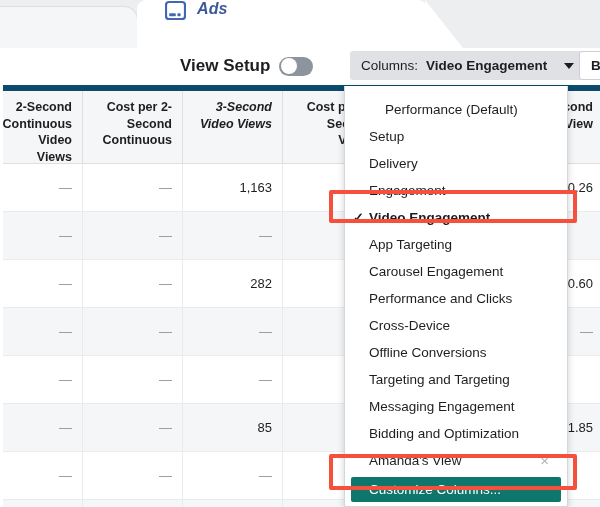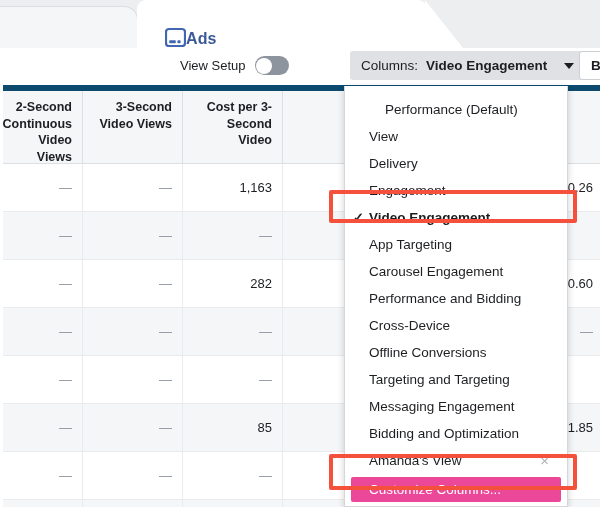--- a/index.html
+++ b/index.html
@@ -53,21 +53,21 @@
     right: -36px; top: 0;
     width: 0; height: 0;
     border-style: solid;
     border-width: 48px 0 0 38px;
     border-color: transparent transparent transparent #ffffff;
   }
   .tab-content {
     position: absolute;
     left: 28px; top: 0;
     height: 48px;
-    display: flex; align-items: flex-end; 
+    display: flex; align-items: flex-start; gap: 11px; font-style: italic;
   }
   .ads-icon {
     width: 21px; height: 21px;
     flex: 0 0 auto;
   }
   .tab-label {
     font-size: 16px;
     font-weight: bold;
     color: #3b5998;
     letter-spacing: 0.1px;
@@ -77,21 +77,21 @@
   .toolbar {
     position: absolute; left: 0; top: 48px;
     width: 600px; height: 37px;
     background: #ffffff;
   }
   .view-setup {
     position: absolute; left: 180px; top: 8px;
     display: flex; align-items: center; gap: 9px;
   }
   .view-setup-label {
-    font-size: 13px; font-weight: normal; color: #1c1e21;
+    font-size: 17px; font-weight: bold; color: #1c1e21;
   }
   .toggle {
     width: 34px; height: 19px;
     border-radius: 10px;
     background: #8d949e;
     position: relative;
   }
   .toggle .knob {
     position: absolute; left: 1.5px; top: 1.5px;
     width: 16px; height: 16px;
@@ -157,21 +157,21 @@
     justify-content: flex-end;
     text-align: right;
     font-size: 12.5px;
     font-weight: bold;
     color: #1c1e21;
     line-height: 16.5px;
     overflow: hidden;
   }
   .th.c0 { width: 80px; }
   .th.c1 { width: 100px; }
-  .th.c2 { width: 100px; }
+  .th.c2 { width: 100px; font-style: italic; }
   .th.c3 { width: 100px; }
   .th.c4 { width: 110px; }
   .th.c5 { width: 110px; border-right: none; }
 
   .trow {
     position: absolute; left: 0;
     width: 600px; height: 48px;
     display: flex;
     border-bottom: 1px solid #e9ebee;
   }
@@ -229,21 +229,21 @@
     color: #1c1e21;
   }
   .menu-item .closex {
     position: absolute;
     right: 18px;
     font-size: 15px;
     color: #b0b3b8;
     line-height: 1;
   }
   .menu-item.highlighted {
-    background: #ec4899;
+    background: #0f766e;
     color: #ffffff;
     margin: 0 6px;
     height: 25px;
     border-radius: 2px;
     padding-left: 18px;
   }
   .menu-item-wrap {
     height: 31px;
     display: flex;
     align-items: center;
@@ -297,20 +297,21 @@
     </div>
 
     <div class="btn btn-breakdown">
       <span>Breakdown</span>
     </div>
   </div>
 
   <div class="table">
     <div class="thead">
       <div class="th c0">2-Second Continuous Video Views</div>
+      <div class="th c1">Cost per 2-Second Continuous</div>
       <div class="th c2">3-Second Video Views</div>
       <div class="th c3">Cost per 3-Second Video</div>
       <div class="th c4"></div>
       <div class="th c5">10-Second Video View</div>
     </div>
     <div id="tbody">
         <div class="trow odd" style="top: 73px;">
           <div class="td c0">
             <span class="dash">—</span>
           </div>
@@ -414,40 +415,40 @@
         </div>
       </div>
   </div>
 
   <div class="menu">
     <div id="menu-list">
         <div class="menu-item first">
           <span>Performance (Default)</span>
         </div>
         <div class="menu-item">
-          <span>View</span>
+          <span>Setup</span>
         </div>
         <div class="menu-item">
           <span>Delivery</span>
         </div>
         <div class="menu-item">
           <span>Engagement</span>
         </div>
         <div class="menu-item selected">
           <span class="check">✓</span>
           <span>Video Engagement</span>
         </div>
         <div class="menu-item">
           <span>App Targeting</span>
         </div>
         <div class="menu-item">
           <span>Carousel Engagement</span>
         </div>
         <div class="menu-item">
-          <span>Performance and Bidding</span>
+          <span>Performance and Clicks</span>
         </div>
         <div class="menu-item">
           <span>Cross-Device</span>
         </div>
         <div class="menu-item">
           <span>Offline Conversions</span>
         </div>
         <div class="menu-item">
           <span>Targeting and Targeting</span>
         </div>

